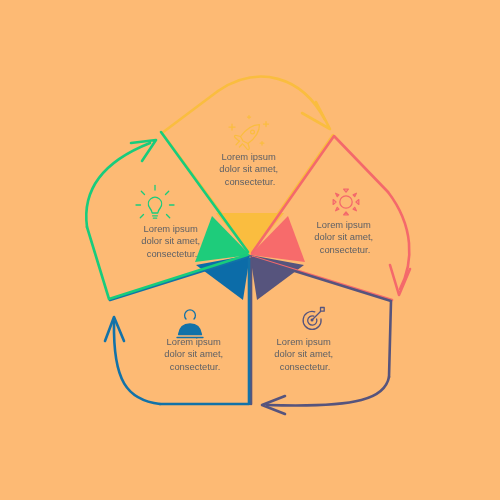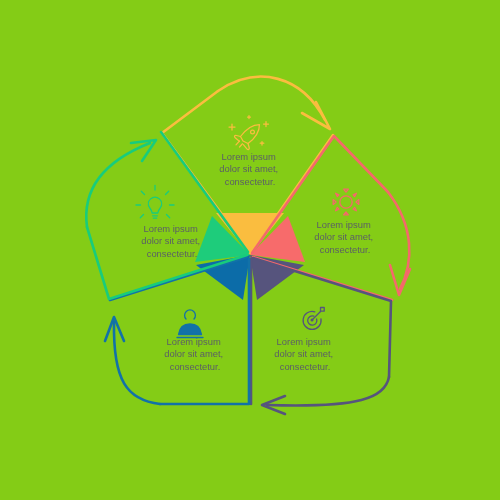--- a/index.html
+++ b/index.html
@@ -10,21 +10,21 @@
   body {
     width: 500px;
     height: 500px;
     overflow: hidden;
     font-family: "Liberation Sans", sans-serif;
   }
   #infographic-root {
     position: relative;
     width: 500px;
     height: 500px;
-    background: #84cc16;
+    background: #fdba74;
   }
   #diagram-svg {
     position: absolute;
     top: 0;
     left: 0;
     width: 500px;
     height: 500px;
   }
   .petal-text {
     font-family: "Liberation Sans", sans-serif;

